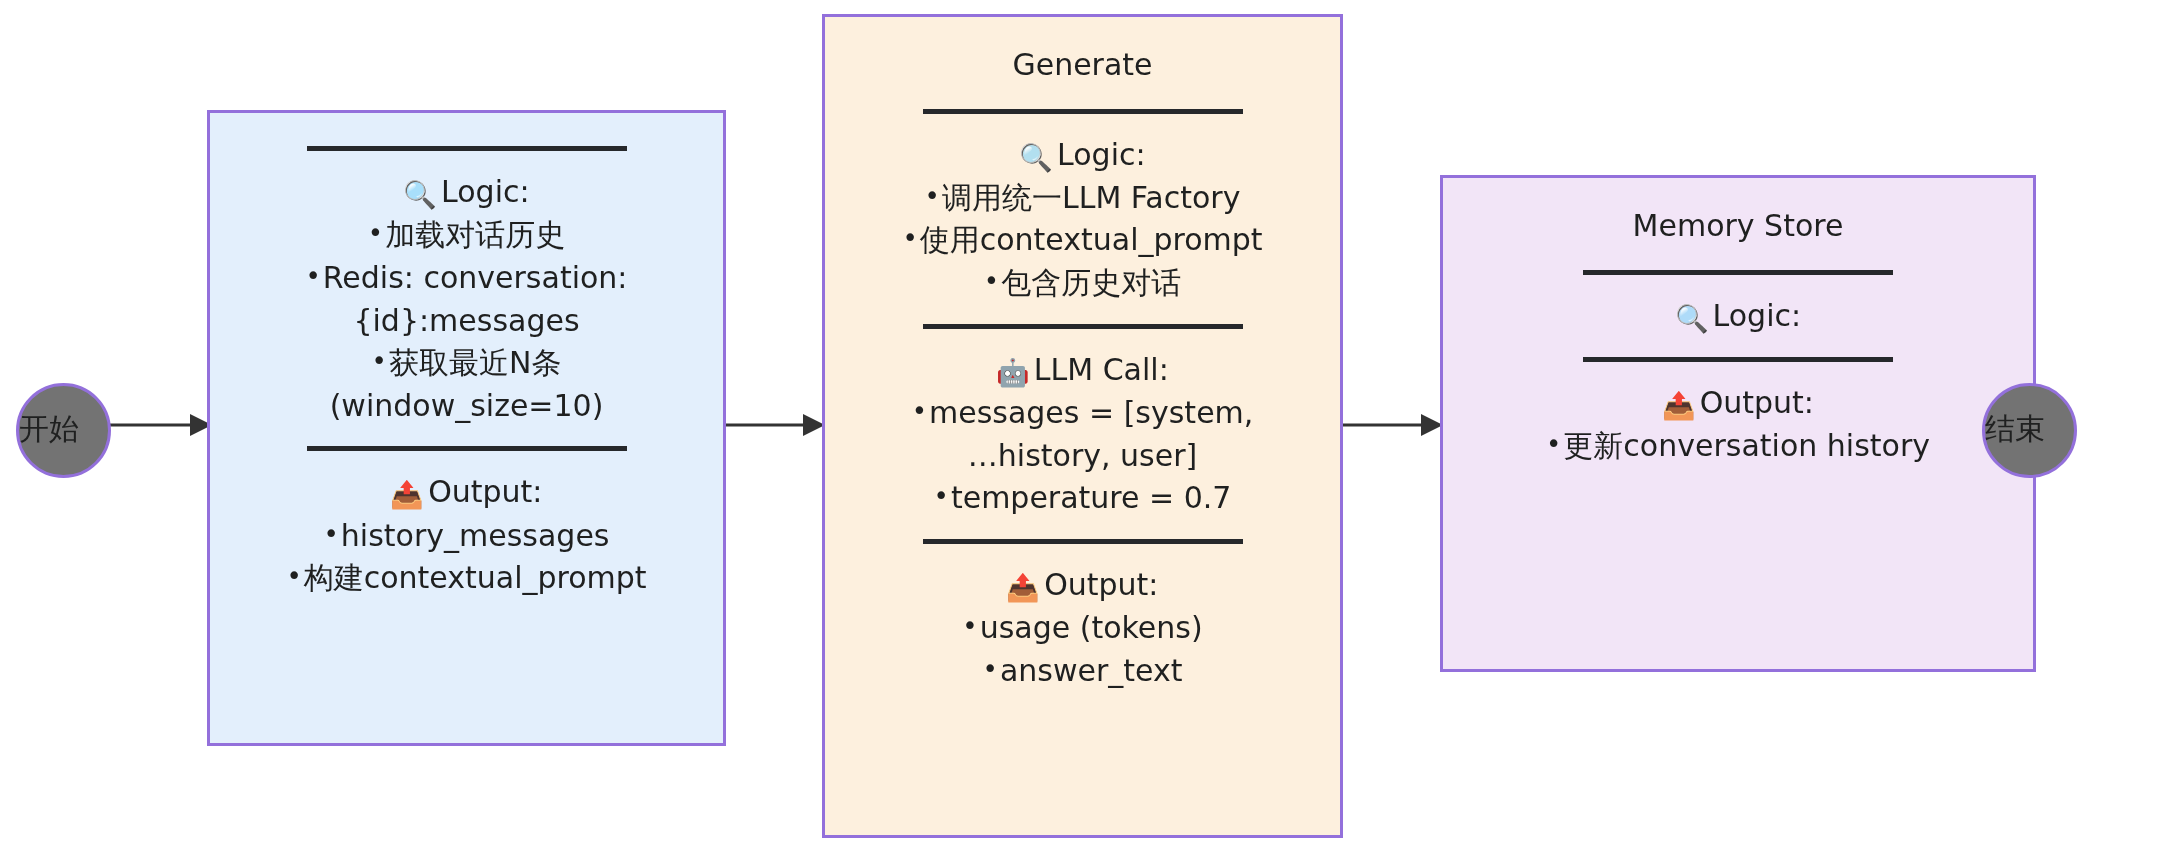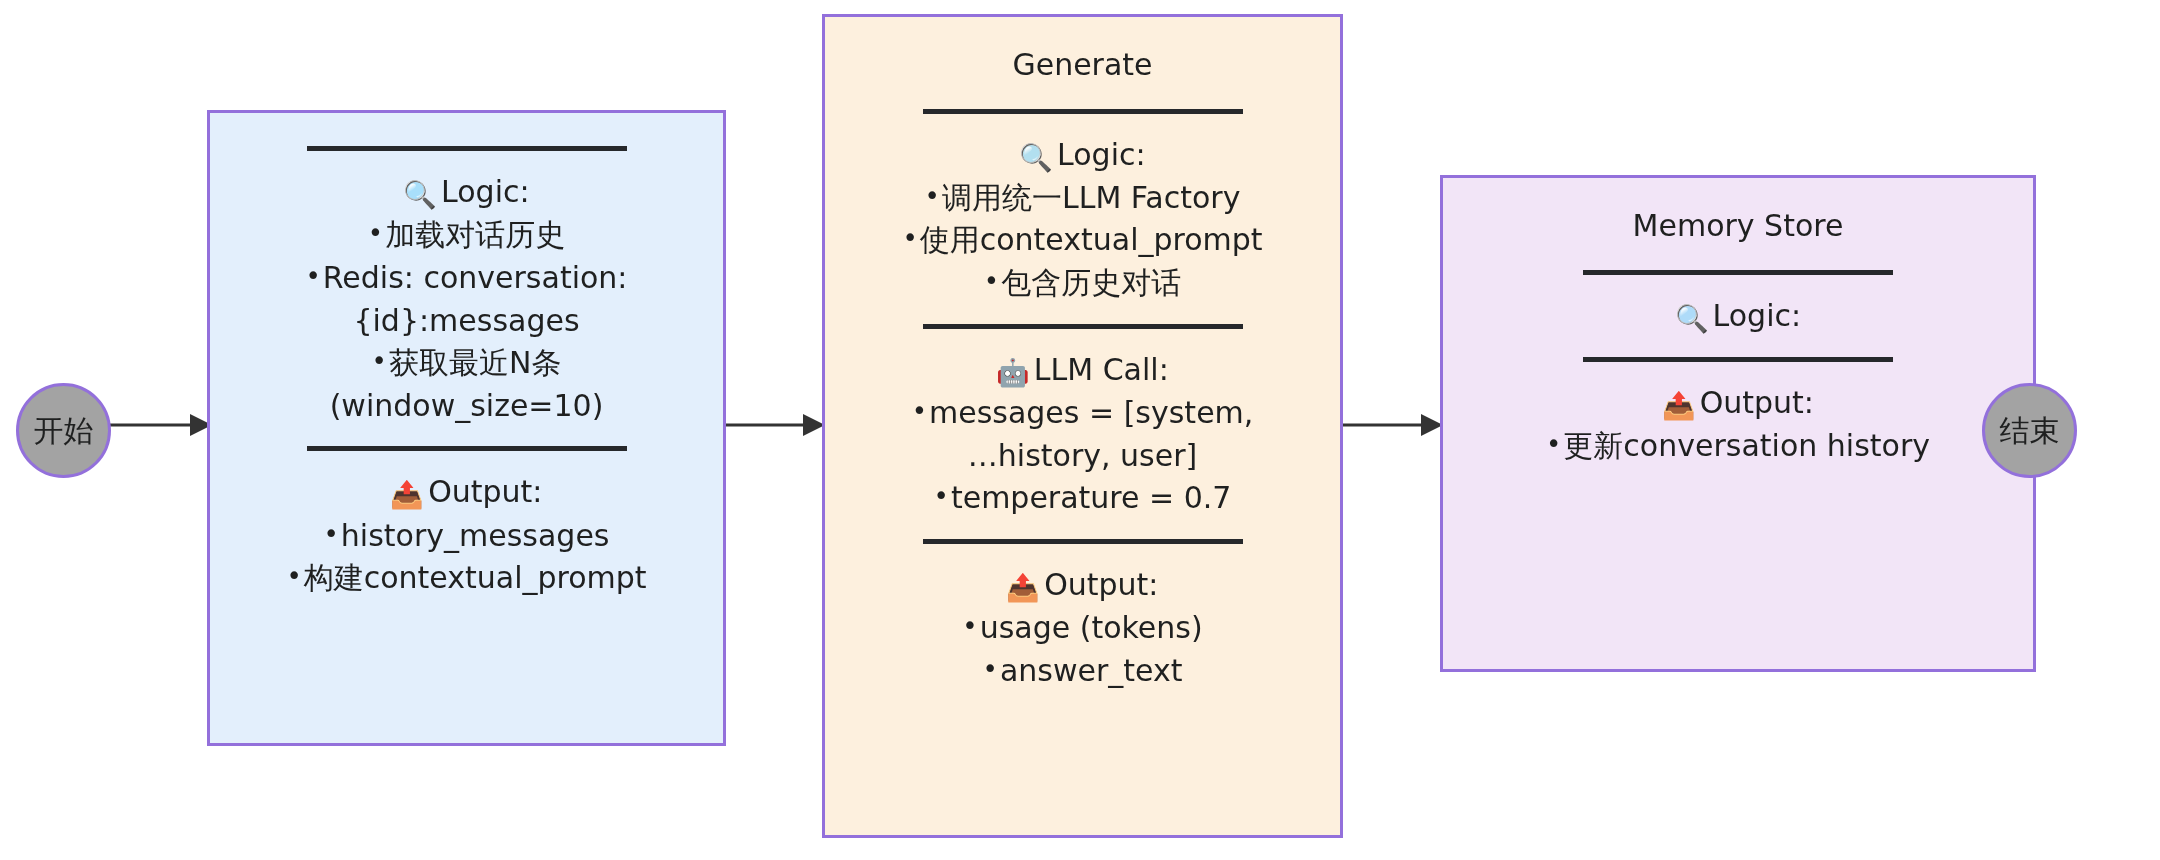--- a/index.html
+++ b/index.html
@@ -18,28 +18,28 @@
     position: relative;
     width: 2160px;
     height: 860px;
   }
 
   
   .terminal {
     position: absolute;
     box-sizing: border-box;
     border-radius: 50%;
-    background: #a3a3a3;
+    background: #737373;
     border: 3px solid #9370db;
     display: flex;
     align-items: center;
-    justify-content: center;
     font-size: 30px;
     line-height: 1;
     color: #1f2020;
+    font-family: Liberation Mono, monospace;
   }
   #node-start { left: 16px;   top: 383px; width: 95px; height: 95px; }
   #node-end   { left: 1982px; top: 383px; width: 95px; height: 95px; }
 
   
   .node-box {
     position: absolute;
     box-sizing: border-box;
     border: 3px solid #9370db;
     padding: 14px 10px 8px 10px;

